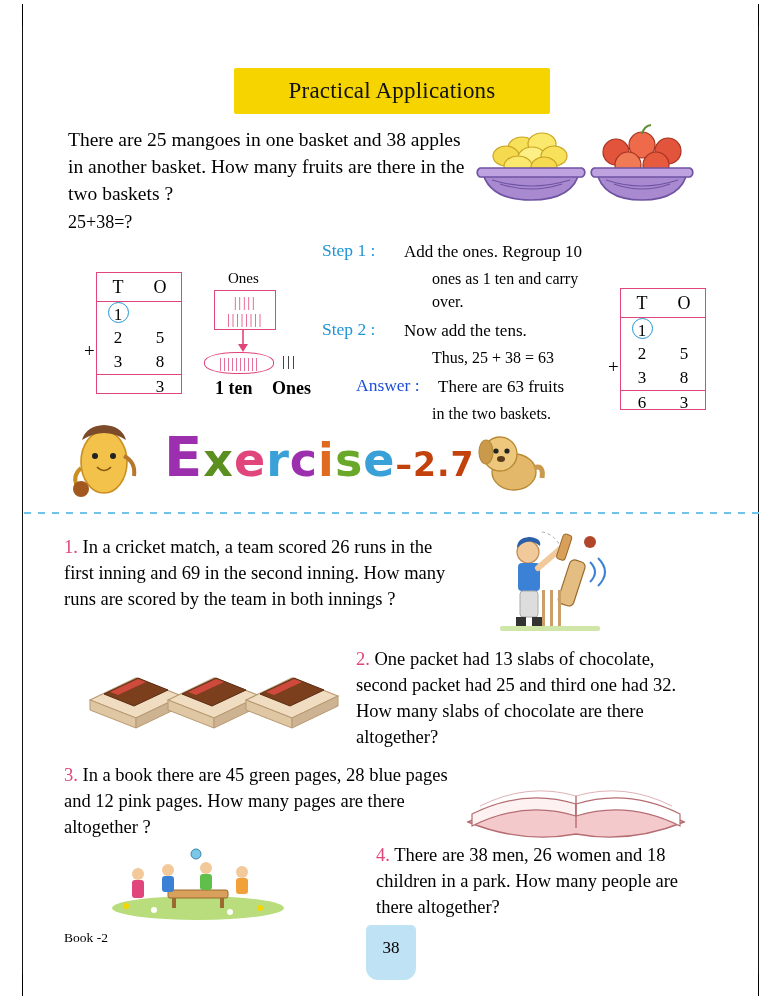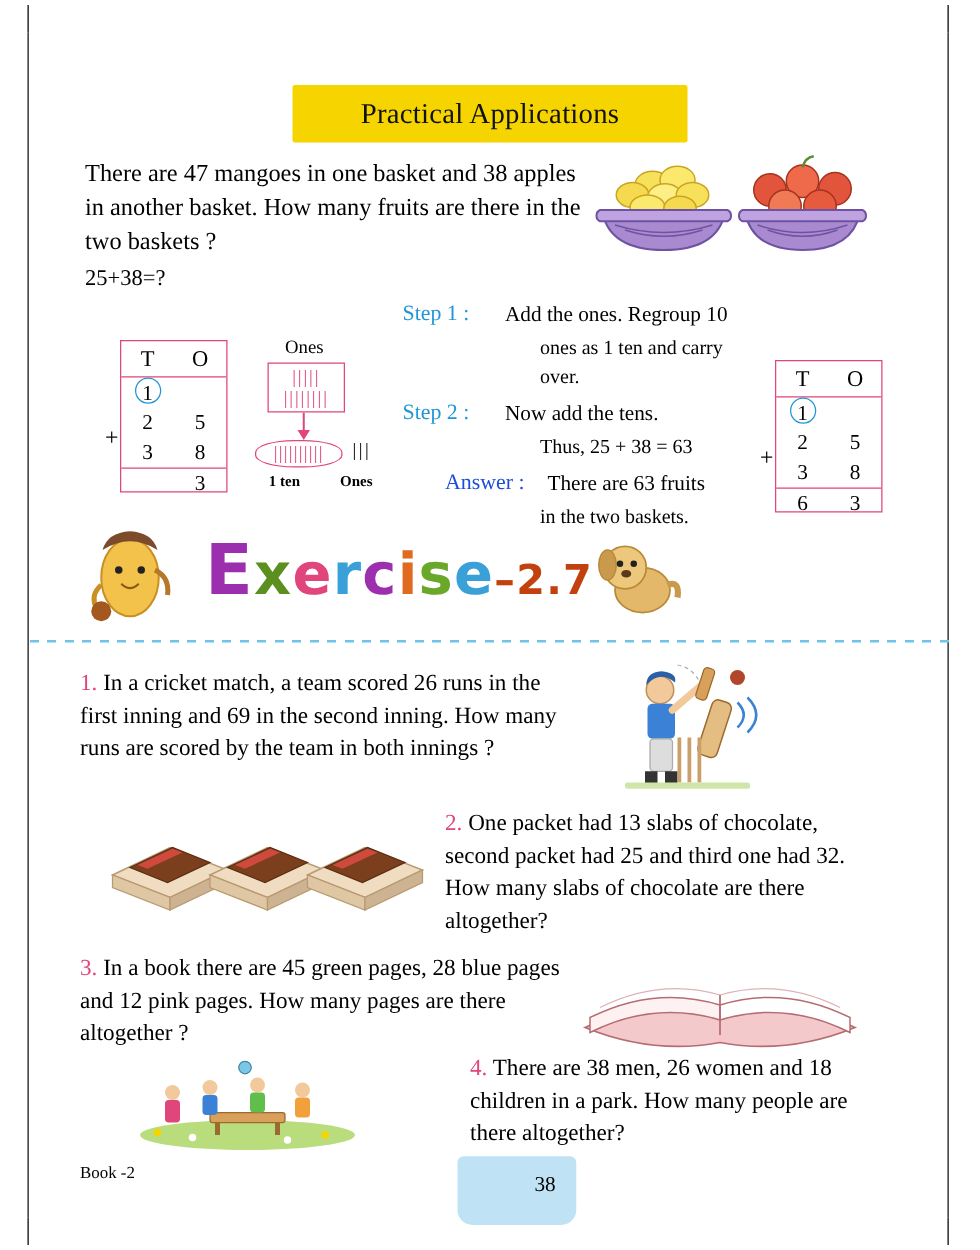--- a/index.html
+++ b/index.html
@@ -149,21 +149,21 @@
     line-height: 20px;
   }
   .loose {
     position: absolute;
     color: #000;
     font-size: 15px;
     letter-spacing: 2px;
   }
   .mini-label {
     position: absolute;
-    font-size: 12px;
+    font-size: 18px;
     font-weight: bold;
   }
 
   
   .steps {
     position: absolute;
     left: 322px;
     top: 240px;
     width: 270px;
   }
@@ -246,40 +246,39 @@
     position: absolute;
     left: 366px;
     top: 925px;
     width: 50px;
     height: 55px;
     background: #bfe3f5;
     border-radius: 5px 5px 12px 12px;
     text-align: center;
     font-size: 17px;
     line-height: 45px;
-    padding-left: 45px;
   }
 </style>
 </head>
 <body>
 
 <div class="page">
 
   <div class="crop" style="left:22px;top:4px;width:1px;height:22px;"></div>
   <div class="crop" style="left:758px;top:4px;width:1px;height:22px;"></div>
   <div class="crop" style="left:22px;top:974px;width:1px;height:22px;"></div>
   <div class="crop" style="left:758px;top:974px;width:1px;height:22px;"></div>
   <div class="frame-line" style="left:22px;top:26px;width:1px;height:948px;"></div>
   <div class="frame-line" style="left:758px;top:26px;width:1px;height:948px;"></div>
 
   <div class="banner">
     <span class="banner-text">Practical Applications</span>
   </div>
 
-  <div class="intro">There are 47 mangoes in one basket and 38 apples in another basket. How many fruits are there in the two baskets ?</div>
+  <div class="intro">There are 25 mangoes in one basket and 38 apples in another basket. How many fruits are there in the two baskets ?</div>
   <div class="eq">25+38=?</div>
 
   <svg class="baskets" viewBox="0 0 254 92">
 
     <g>
       <ellipse cx="56" cy="30" rx="14" ry="11" fill="#f7e05a" stroke="#caa422" stroke-width="1.2"></ellipse>
       <ellipse cx="76" cy="26" rx="14" ry="11" fill="#fbe96e" stroke="#caa422" stroke-width="1.2"></ellipse>
       <ellipse cx="40" cy="38" rx="13" ry="10" fill="#f5d94e" stroke="#caa422" stroke-width="1.2"></ellipse>
       <ellipse cx="66" cy="40" rx="14" ry="11" fill="#fcef86" stroke="#caa422" stroke-width="1.2"></ellipse>
       <ellipse cx="88" cy="38" rx="13" ry="10" fill="#f7e05a" stroke="#caa422" stroke-width="1.2"></ellipse>

